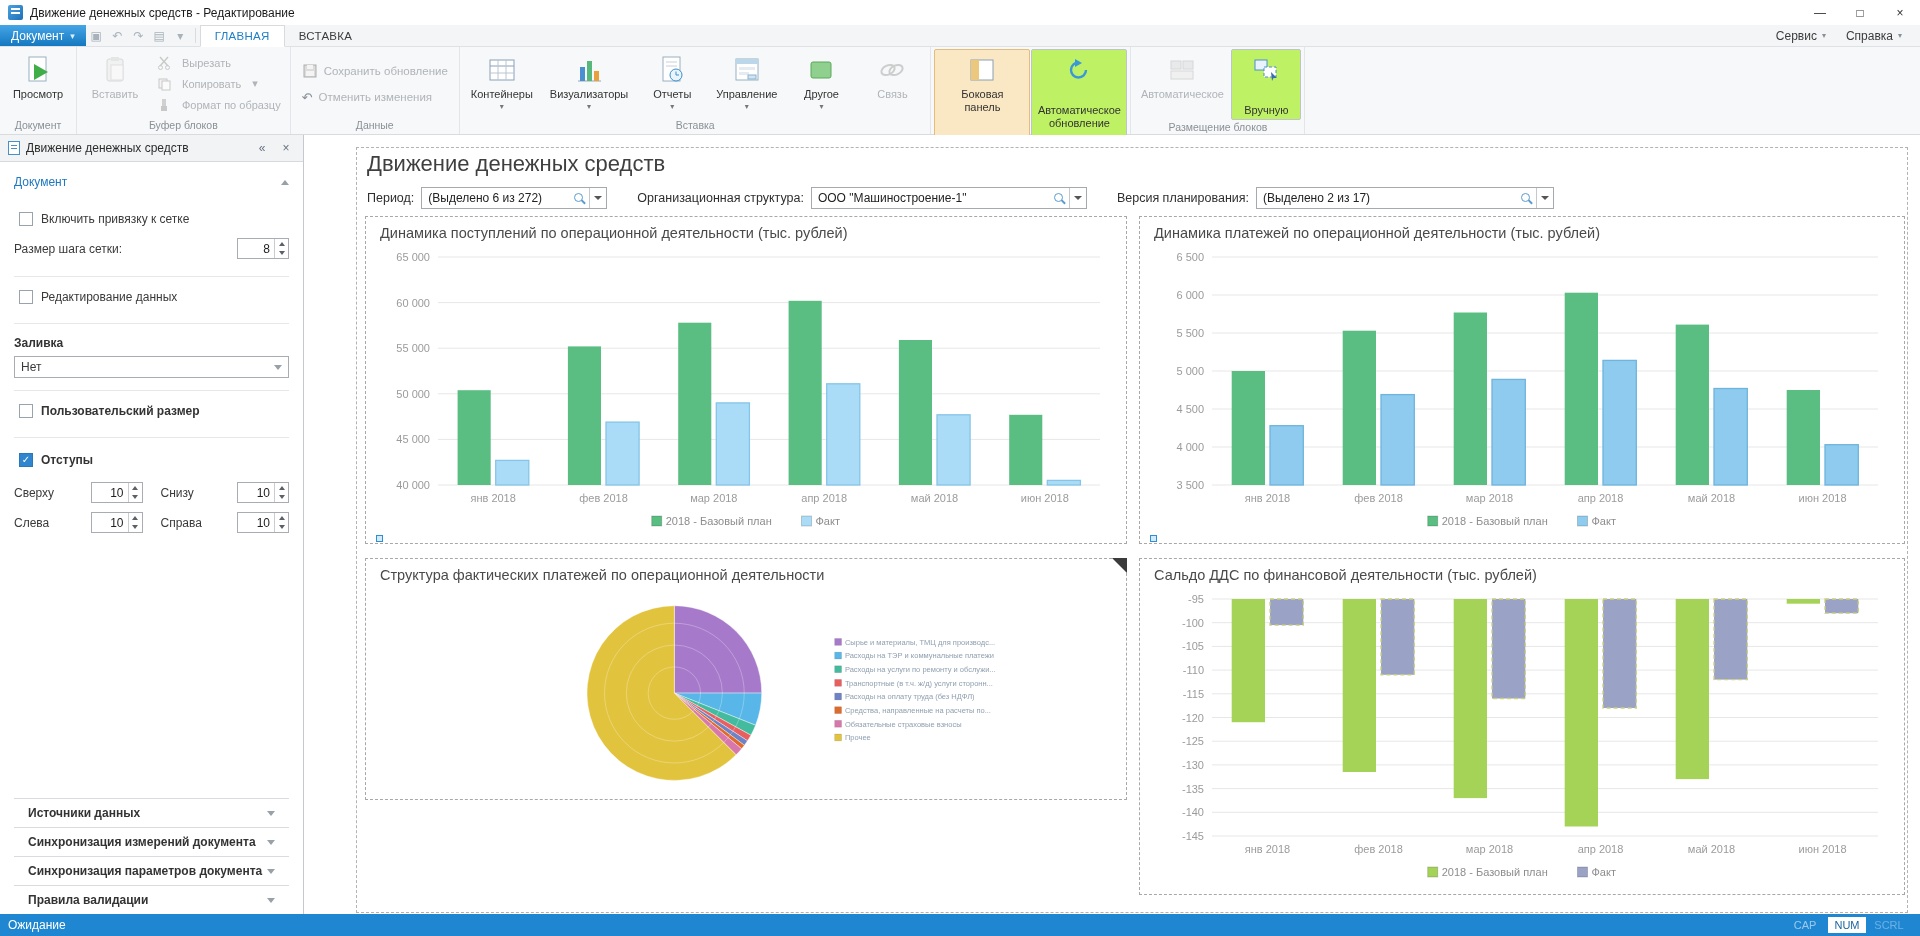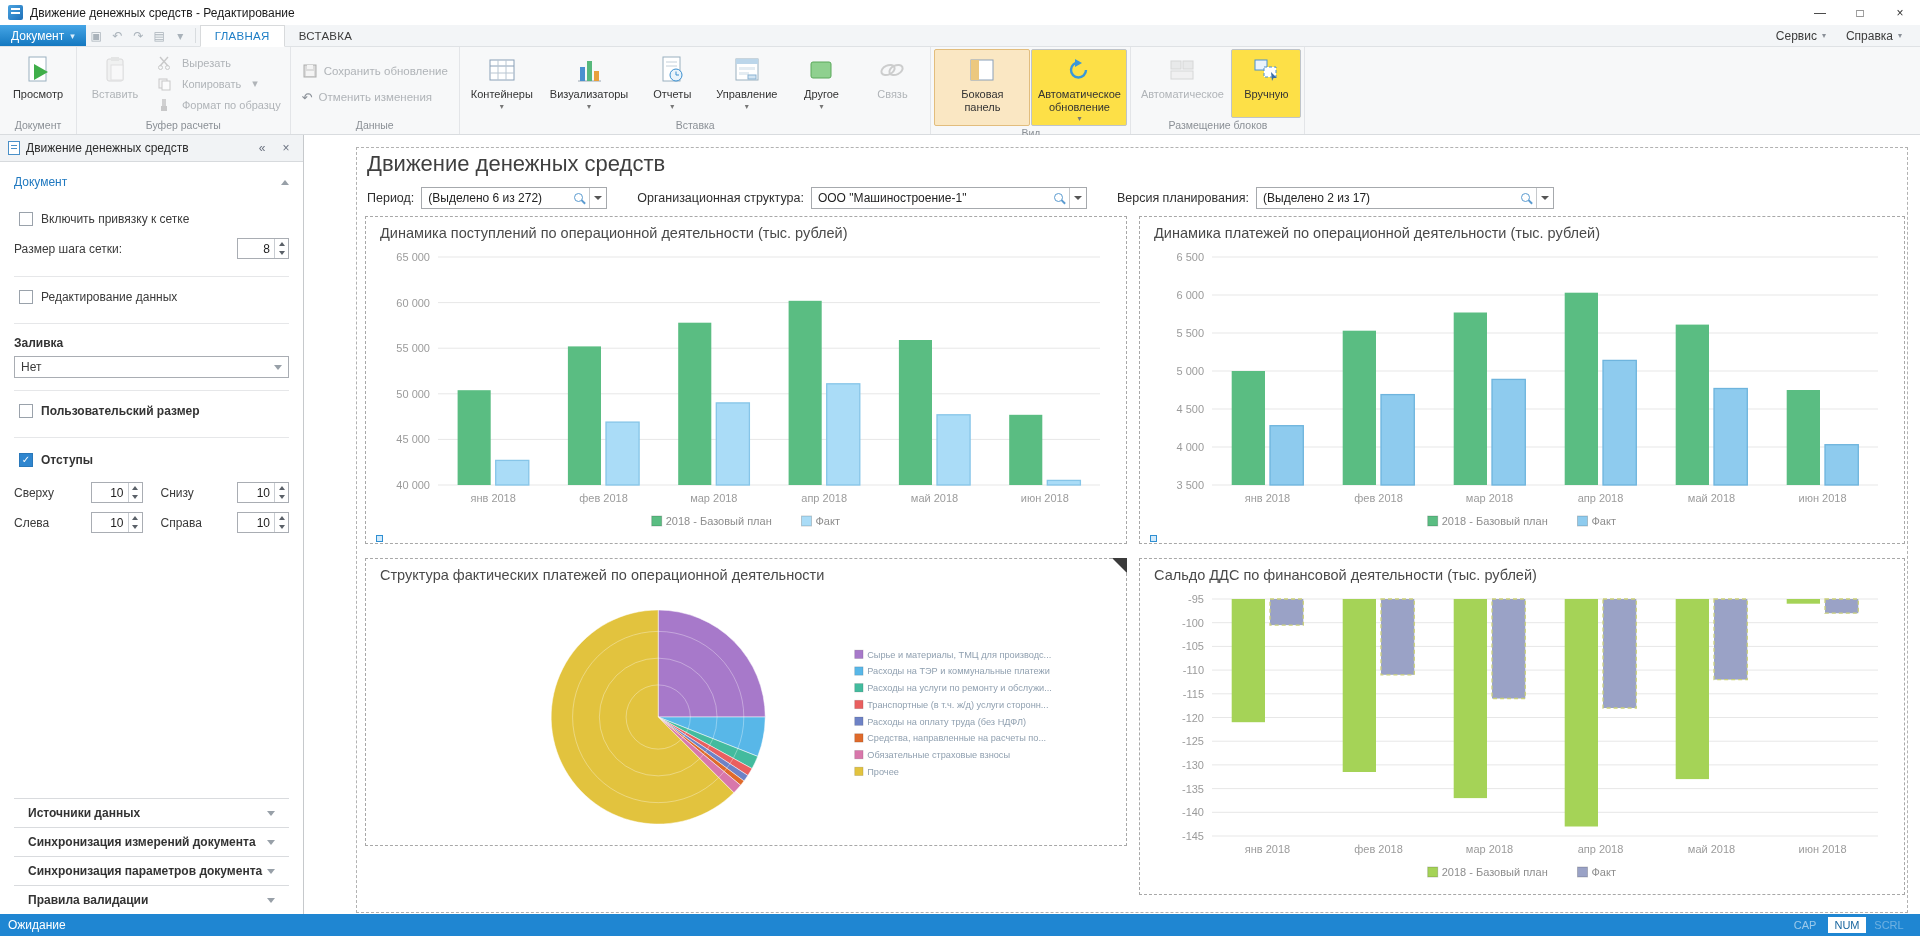--- a/index.html
+++ b/index.html
@@ -30,21 +30,21 @@
   .ribbon { height:88px; background:#f7f8f9; border-bottom:1px solid #d9dcdf; display:flex; }
   .rgroup { display:flex; flex-direction:column; border-right:1px solid #e3e5e8; padding:2px 3px 0; }
   .rgroup-items { flex:1; display:flex; align-items:stretch; gap:1px; }
   .rgroup-label { text-align:center; font-size:10.5px; color:#8b9096; padding:1px 8px 3px; white-space:nowrap; }
   .rbtn { display:flex; flex-direction:column; align-items:center; padding:5px 7px 2px; min-width:70px; max-width:96px; font-size:11px; color:#333; text-align:center; line-height:1.15; border:1px solid transparent; border-radius:2px; }
   .rbtn .ric { width:32px; height:30px; margin-bottom:3px; display:flex; align-items:center; justify-content:center; }
   .rbtn .dd { font-size:8px; color:#777; margin-top:1px; }
   .rbtn.disabled { color:#b0b4b8; }
   .rbtn.disabled svg { opacity:.45; filter:grayscale(1); }
   .rbtn.toggled-warm { background:#fae7c3; border-color:#e2bd7d; }
-  .rbtn.toggled-gray { background:#fde047; border-color:#bfc4ca; }
+  .rbtn.toggled-gray { background:#bef264; border-color:#bfc4ca;gap:16px; }
   .rcol { display:flex; flex-direction:column; justify-content:center; gap:3px; }
   .rsmall { display:flex; align-items:center; gap:11px; font-size:11px; color:#333; padding:2px 6px; white-space:nowrap; }
   .rsmall.disabled { color:#b0b4b8; }
   .rsmall.disabled svg, .rsmall.disabled .gl { opacity:.5; filter:grayscale(1); }
   .rmed { display:flex; align-items:center; gap:6px; font-size:11.5px; padding:4px 8px; white-space:nowrap; }
   .rmed.disabled { color:#b0b4b8; }
   .gl { color:#8a9098; font-size:13px; }
 
   
   .workspace { position:absolute; top:135px; left:0; right:0; bottom:22px; display:flex; }
@@ -90,21 +90,21 @@
   .combo { height:22px; border:1px solid #a6a9ad; background:#fff; display:flex; align-items:center; padding-left:6px; margin-right:30px; }
   .combo-text { flex:1; font-size:12px; color:#222; white-space:nowrap; overflow:hidden; }
   .mag { width:9px; height:9px; border:1.5px solid #5b9bd0; border-radius:50%; position:relative; flex:none; margin:0 6px 2px 4px; }
   .mag::after { content:''; position:absolute; width:5px; height:1.5px; background:#5b9bd0; transform:rotate(45deg); right:-4px; bottom:-2px; }
   .combo-dd { width:17px; align-self:stretch; border-left:1px solid #c6c9cc; display:flex; align-items:center; justify-content:center; flex:none; }
   .combo-dd i { width:0; height:0; border-left:4px solid transparent; border-right:4px solid transparent; border-top:4px solid #555; }
 
   .chart { position:absolute; border:1px dashed #a8a8a8; background:#fff; padding:6px 10px; }
   #c1 { left:8px; top:68px; width:762px; height:328px; }
   #c2 { left:782px; top:68px; width:766px; height:328px; }
-  #c3 { left:8px; top:410px; width:762px; height:288px; }
+  #c3 { left:8px; top:410px; width:762px; height:242px; }
   #c4 { left:782px; top:410px; width:766px; height:337px; }
   .chart-title { font-size:14.5px; color:#4a4a4a; padding:2px 0 0 4px; height:22px; white-space:nowrap; overflow:hidden; }
   .chart-svg { width:100%; height:calc(100% - 24px); display:block; }
   .chart-svg text { font-family:"Liberation Sans",sans-serif; }
   .handle { position:absolute; width:7px; height:7px; background:#d2eafb; border:1px solid #2f8fd2; z-index:5; }
   .corner-flag { position:absolute; top:-1px; right:-1px; width:0; height:0; border-left:15px solid transparent; border-top:15px solid #3b3b3b; z-index:4; }
 
   
   .statusbar { position:absolute; left:0; right:0; bottom:0; height:22px; background:#1f86d2; color:#fff; display:flex; align-items:center; font-size:12px; padding:0 8px; }
   .locks { margin-left:auto; display:flex; align-items:center; gap:4px; padding-right:4px; }
@@ -201,21 +201,21 @@
           </div>
           <div class="rsmall disabled">
             <svg width="14" height="14">
                 <rect x="5" y="1" width="4" height="7" fill="#c9a76a"></rect>
                 <rect x="4" y="8" width="6" height="5" fill="#9a9a9a"></rect>
               </svg>
             <span>Формат по образцу</span>
           </div>
         </div>
       </div>
-      <div class="rgroup-label">Буфер расчеты</div>
+      <div class="rgroup-label">Буфер блоков</div>
     </div>
 
     <div class="rgroup">
       <div class="rgroup-items">
         <div class="rcol">
           <div class="rmed disabled">
             <svg width="16" height="16">
                 <rect x="2" y="2" width="12" height="12" fill="#dcdcdc" stroke="#adadad"></rect>
                 <rect x="5" y="2" width="6" height="4" fill="#f4f4f4"></rect>
                 <rect x="4" y="8" width="8" height="5" fill="#f4f4f4"></rect>

